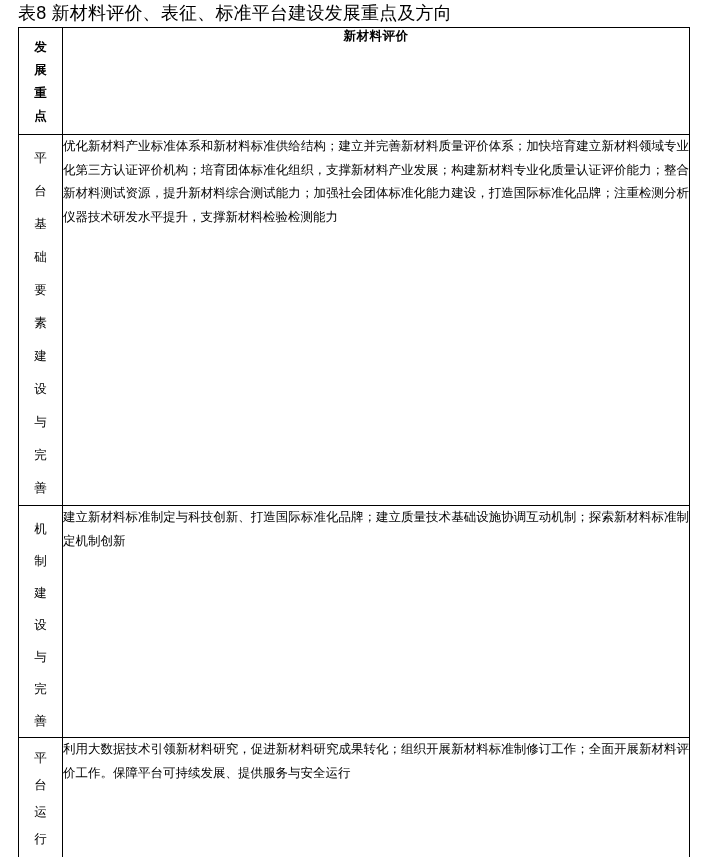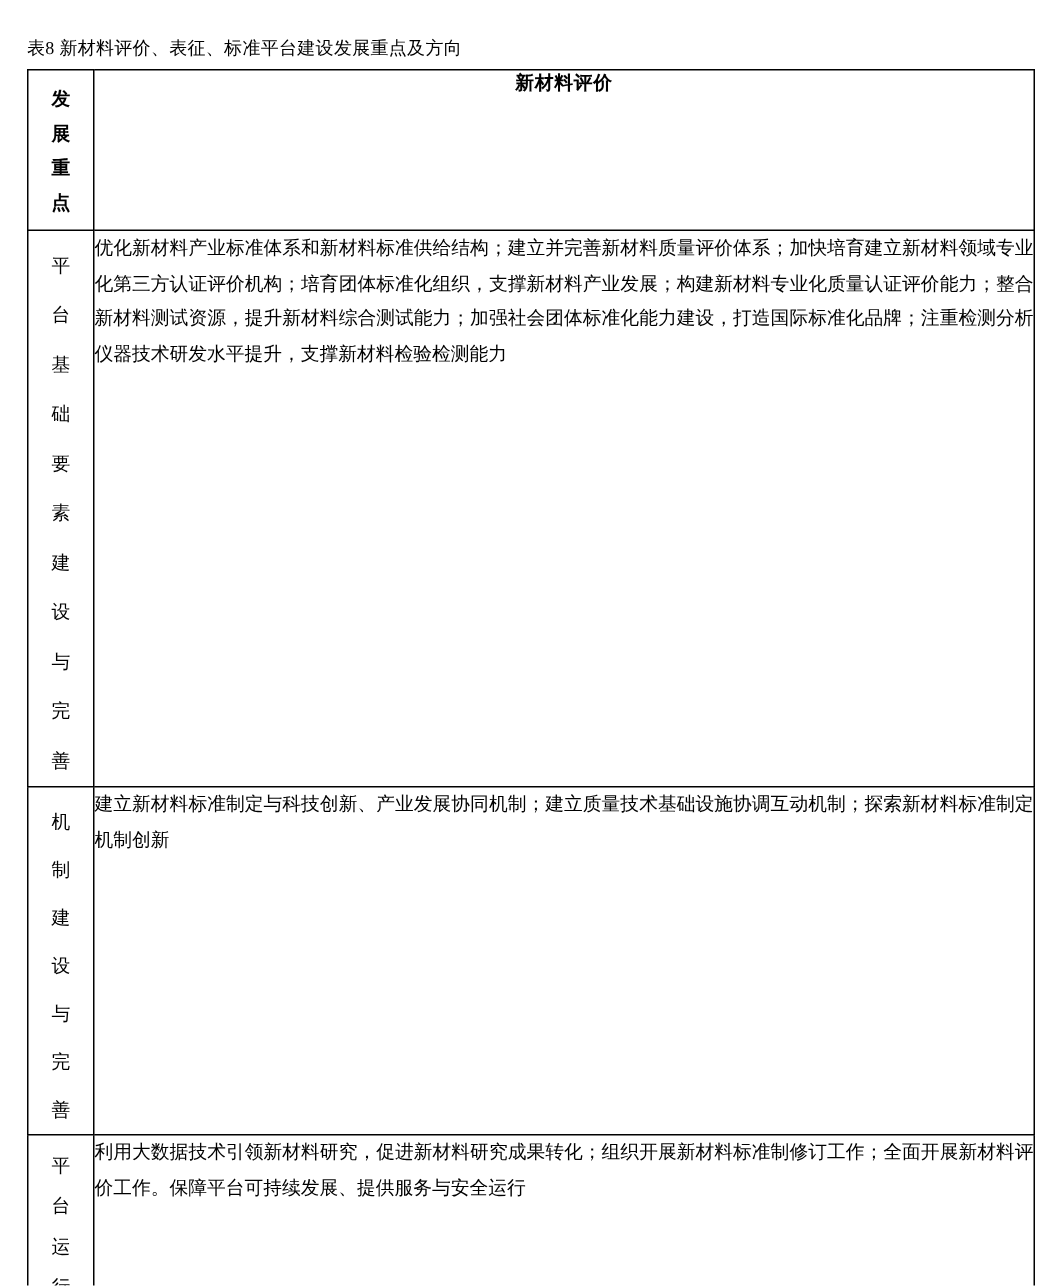--- a/index.html
+++ b/index.html
@@ -15,26 +15,25 @@
     -webkit-font-smoothing: antialiased;
   }
   .page {
     position: relative;
     width: 707px;
     height: 857px;
     box-sizing: border-box;
     padding: 0;
   }
   .caption {
-    font-size: 12px;
+    font-size: 18px;
     line-height: 16px;
-    padding: 24px 0 6px 18px;
+    padding: 5px 0 6px 18px;
     white-space: nowrap;
     letter-spacing: 0.2px;
-    font-family: Liberation Serif, serif;
   }
   table.doc-table {
     border-collapse: collapse;
     table-layout: fixed;
     margin-left: 18px;
     width: 671px;
     border: 1px solid #000000;
   }
   table.doc-table td,
   table.doc-table th {
@@ -147,21 +146,21 @@
           <div class="vert-text">
             <span>机</span>
             <span>制</span>
             <span>建</span>
             <span>设</span>
             <span>与</span>
             <span>完</span>
             <span>善</span>
           </div>
         </td>
-        <td class="body-content">建立新材料标准制定与科技创新、产业发展协同机制；建立质量技术基础设施协调互动机制；探索新材料标准制定机制创新</td>
+        <td class="body-content">建立新材料标准制定与科技创新、打造国际标准化品牌；建立质量技术基础设施协调互动机制；探索新材料标准制定机制创新</td>
       </tr>
 
       <tr class="r3">
         <td class="body-label">
           <div class="vert-text">
             <span>平</span>
             <span>台</span>
             <span>运</span>
             <span>行</span>
             <span>重</span>

